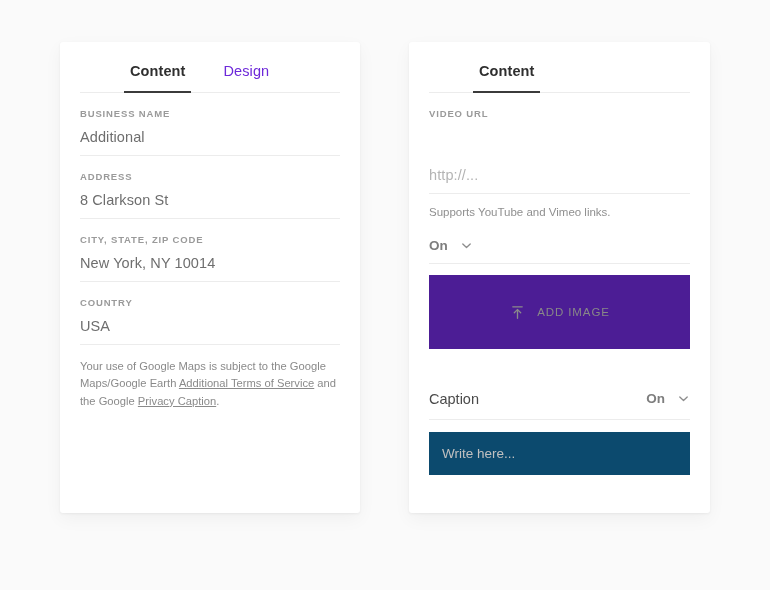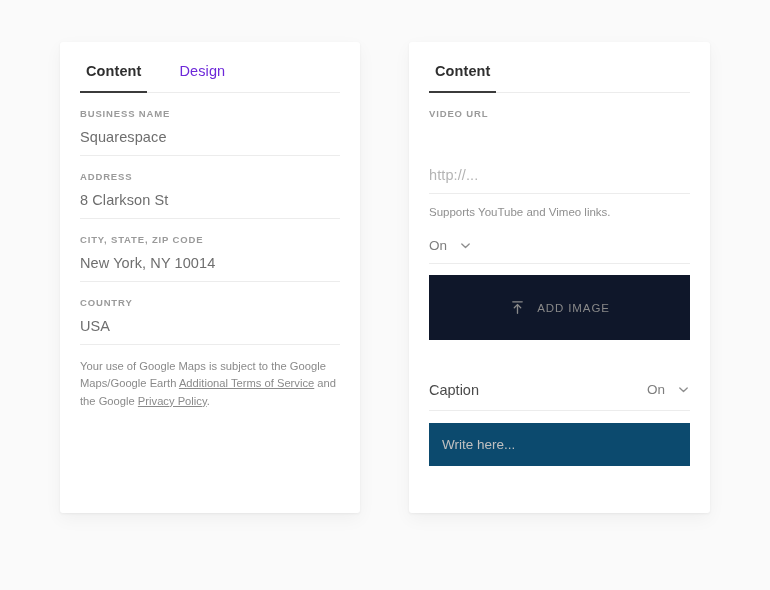--- a/index.html
+++ b/index.html
@@ -61,20 +61,21 @@
     letter-spacing: 0.1px;
     cursor: pointer;
     position: relative;
     background: none;
     border: none;
     font-family: inherit;
   }
   .tab.active {
     color: #2f2f2f;
     font-weight: 600;
+    margin-left: 44px;
   }
   .tab.active::after {
     content: "";
     position: absolute;
     left: 0;
     right: 0;
     bottom: -1px;
     height: 2.5px;
     background: #3b3b3b;
   }
@@ -139,39 +140,40 @@
   }
   .toggle-control {
     display: flex;
     align-items: center;
     gap: 12px;
     padding-top: 2px;
   }
   .toggle-state {
     font-size: 13.5px;
     color: #7e7e7e;
+    font-weight: bold;
   }
   .chev {
     width: 13px;
     height: 13px;
     display: block;
   }
   .chev path {
     stroke: #8d8d8d;
     stroke-width: 1.4;
     fill: none;
     stroke-linecap: round;
     stroke-linejoin: round;
   }
 
   
   .dropzone {
     margin-top: 11px;
-    height: 65px;
-    background: #0f172a;
+    height: 74px;
+    background: #4c1d95;
     display: flex;
     align-items: center;
     justify-content: center;
     gap: 11px;
     cursor: pointer;
   }
   .upload-icon {
     width: 17px;
     height: 17px;
     display: block;
@@ -211,40 +213,40 @@
   <div class="card" id="card-left">
     <div class="card-inner">
 
       <div class="tabs">
         <button class="tab active">Content</button>
         <button class="tab">Design</button>
       </div>
 
       <div class="field">
         <div class="field-label">BUSINESS NAME</div>
-        <div class="field-value">Squarespace</div>
+        <div class="field-value">Additional</div>
       </div>
 
       <div class="field">
         <div class="field-label">ADDRESS</div>
         <div class="field-value">8 Clarkson St</div>
       </div>
 
       <div class="field">
         <div class="field-label">CITY, STATE, ZIP CODE</div>
         <div class="field-value">New York, NY 10014</div>
       </div>
 
       <div class="field">
         <div class="field-label">COUNTRY</div>
         <div class="field-value">USA</div>
       </div>
 
       <div class="legal">
-        <span>Your use of Google Maps is subject to the Google Maps/Google Earth </span><a href="#">Additional Terms of Service</a><span> and the Google </span><a href="#">Privacy Policy</a><span>.</span>
+        <span>Your use of Google Maps is subject to the Google Maps/Google Earth </span><a href="#">Additional Terms of Service</a><span> and the Google </span><a href="#">Privacy Caption</a><span>.</span>
       </div>
 
     </div>
   </div>
 
   <div class="card" id="card-right">
     <div class="card-inner">
 
       <div class="tabs">
         <button class="tab active">Content</button>

